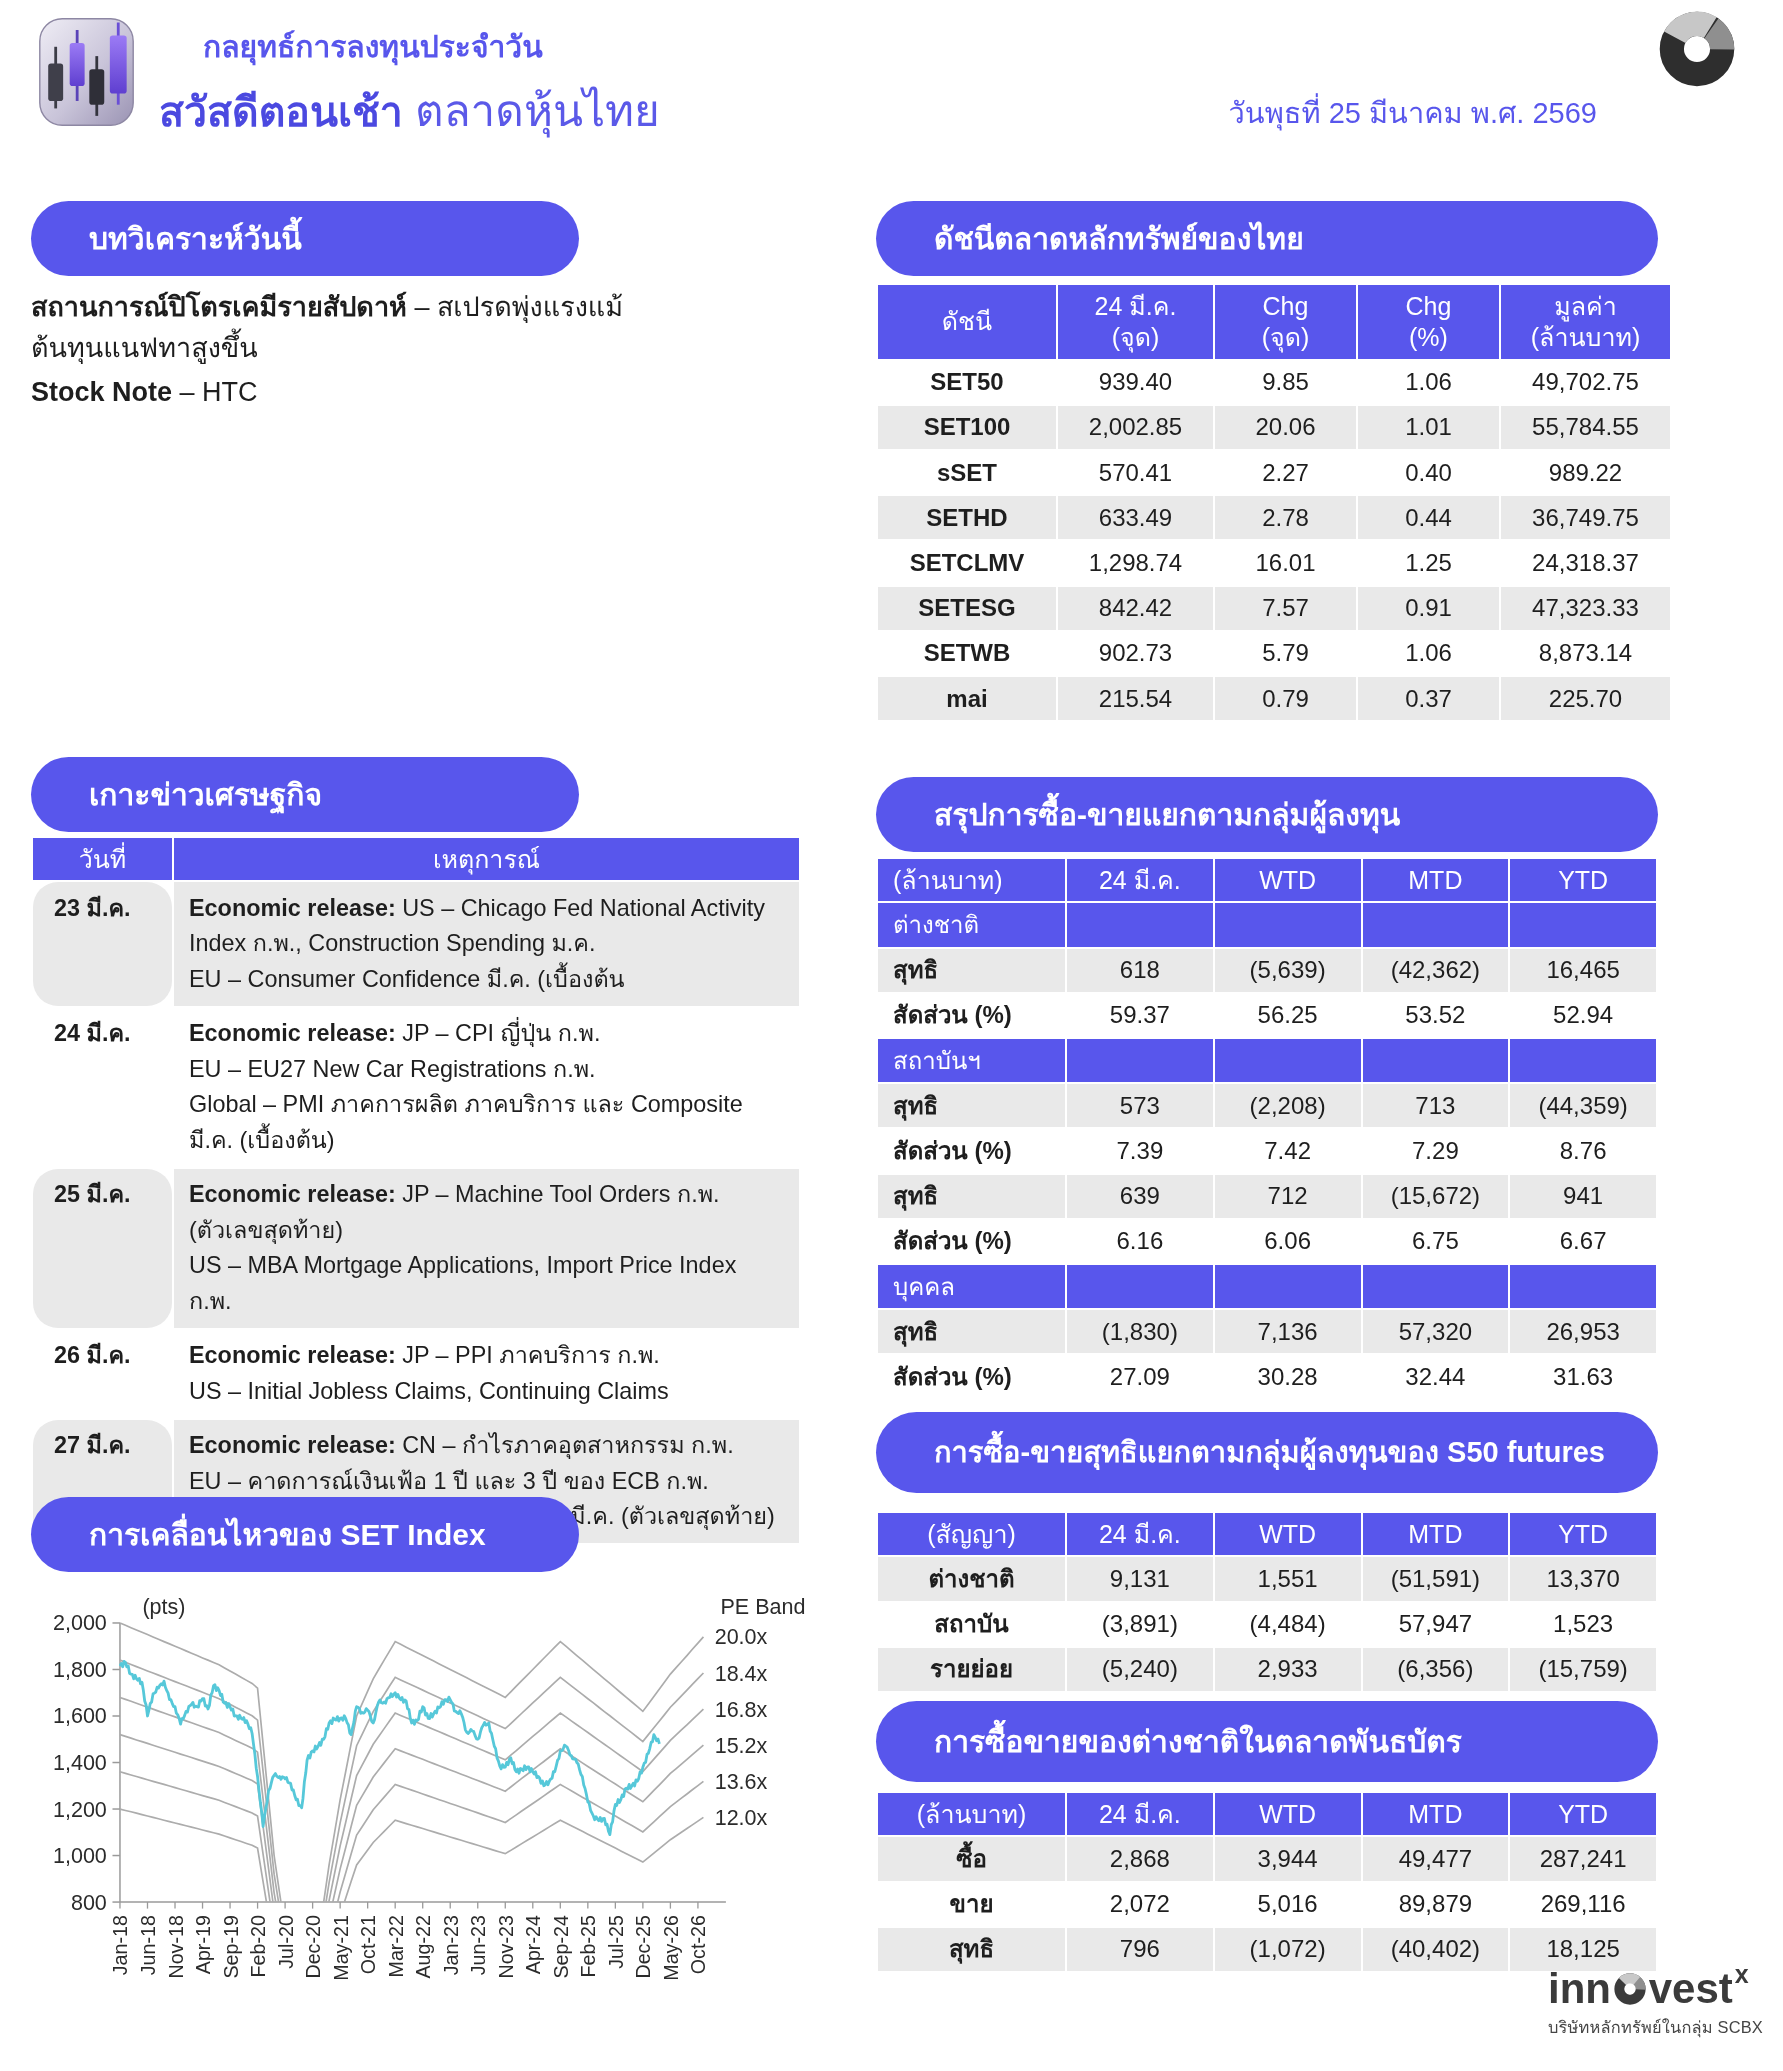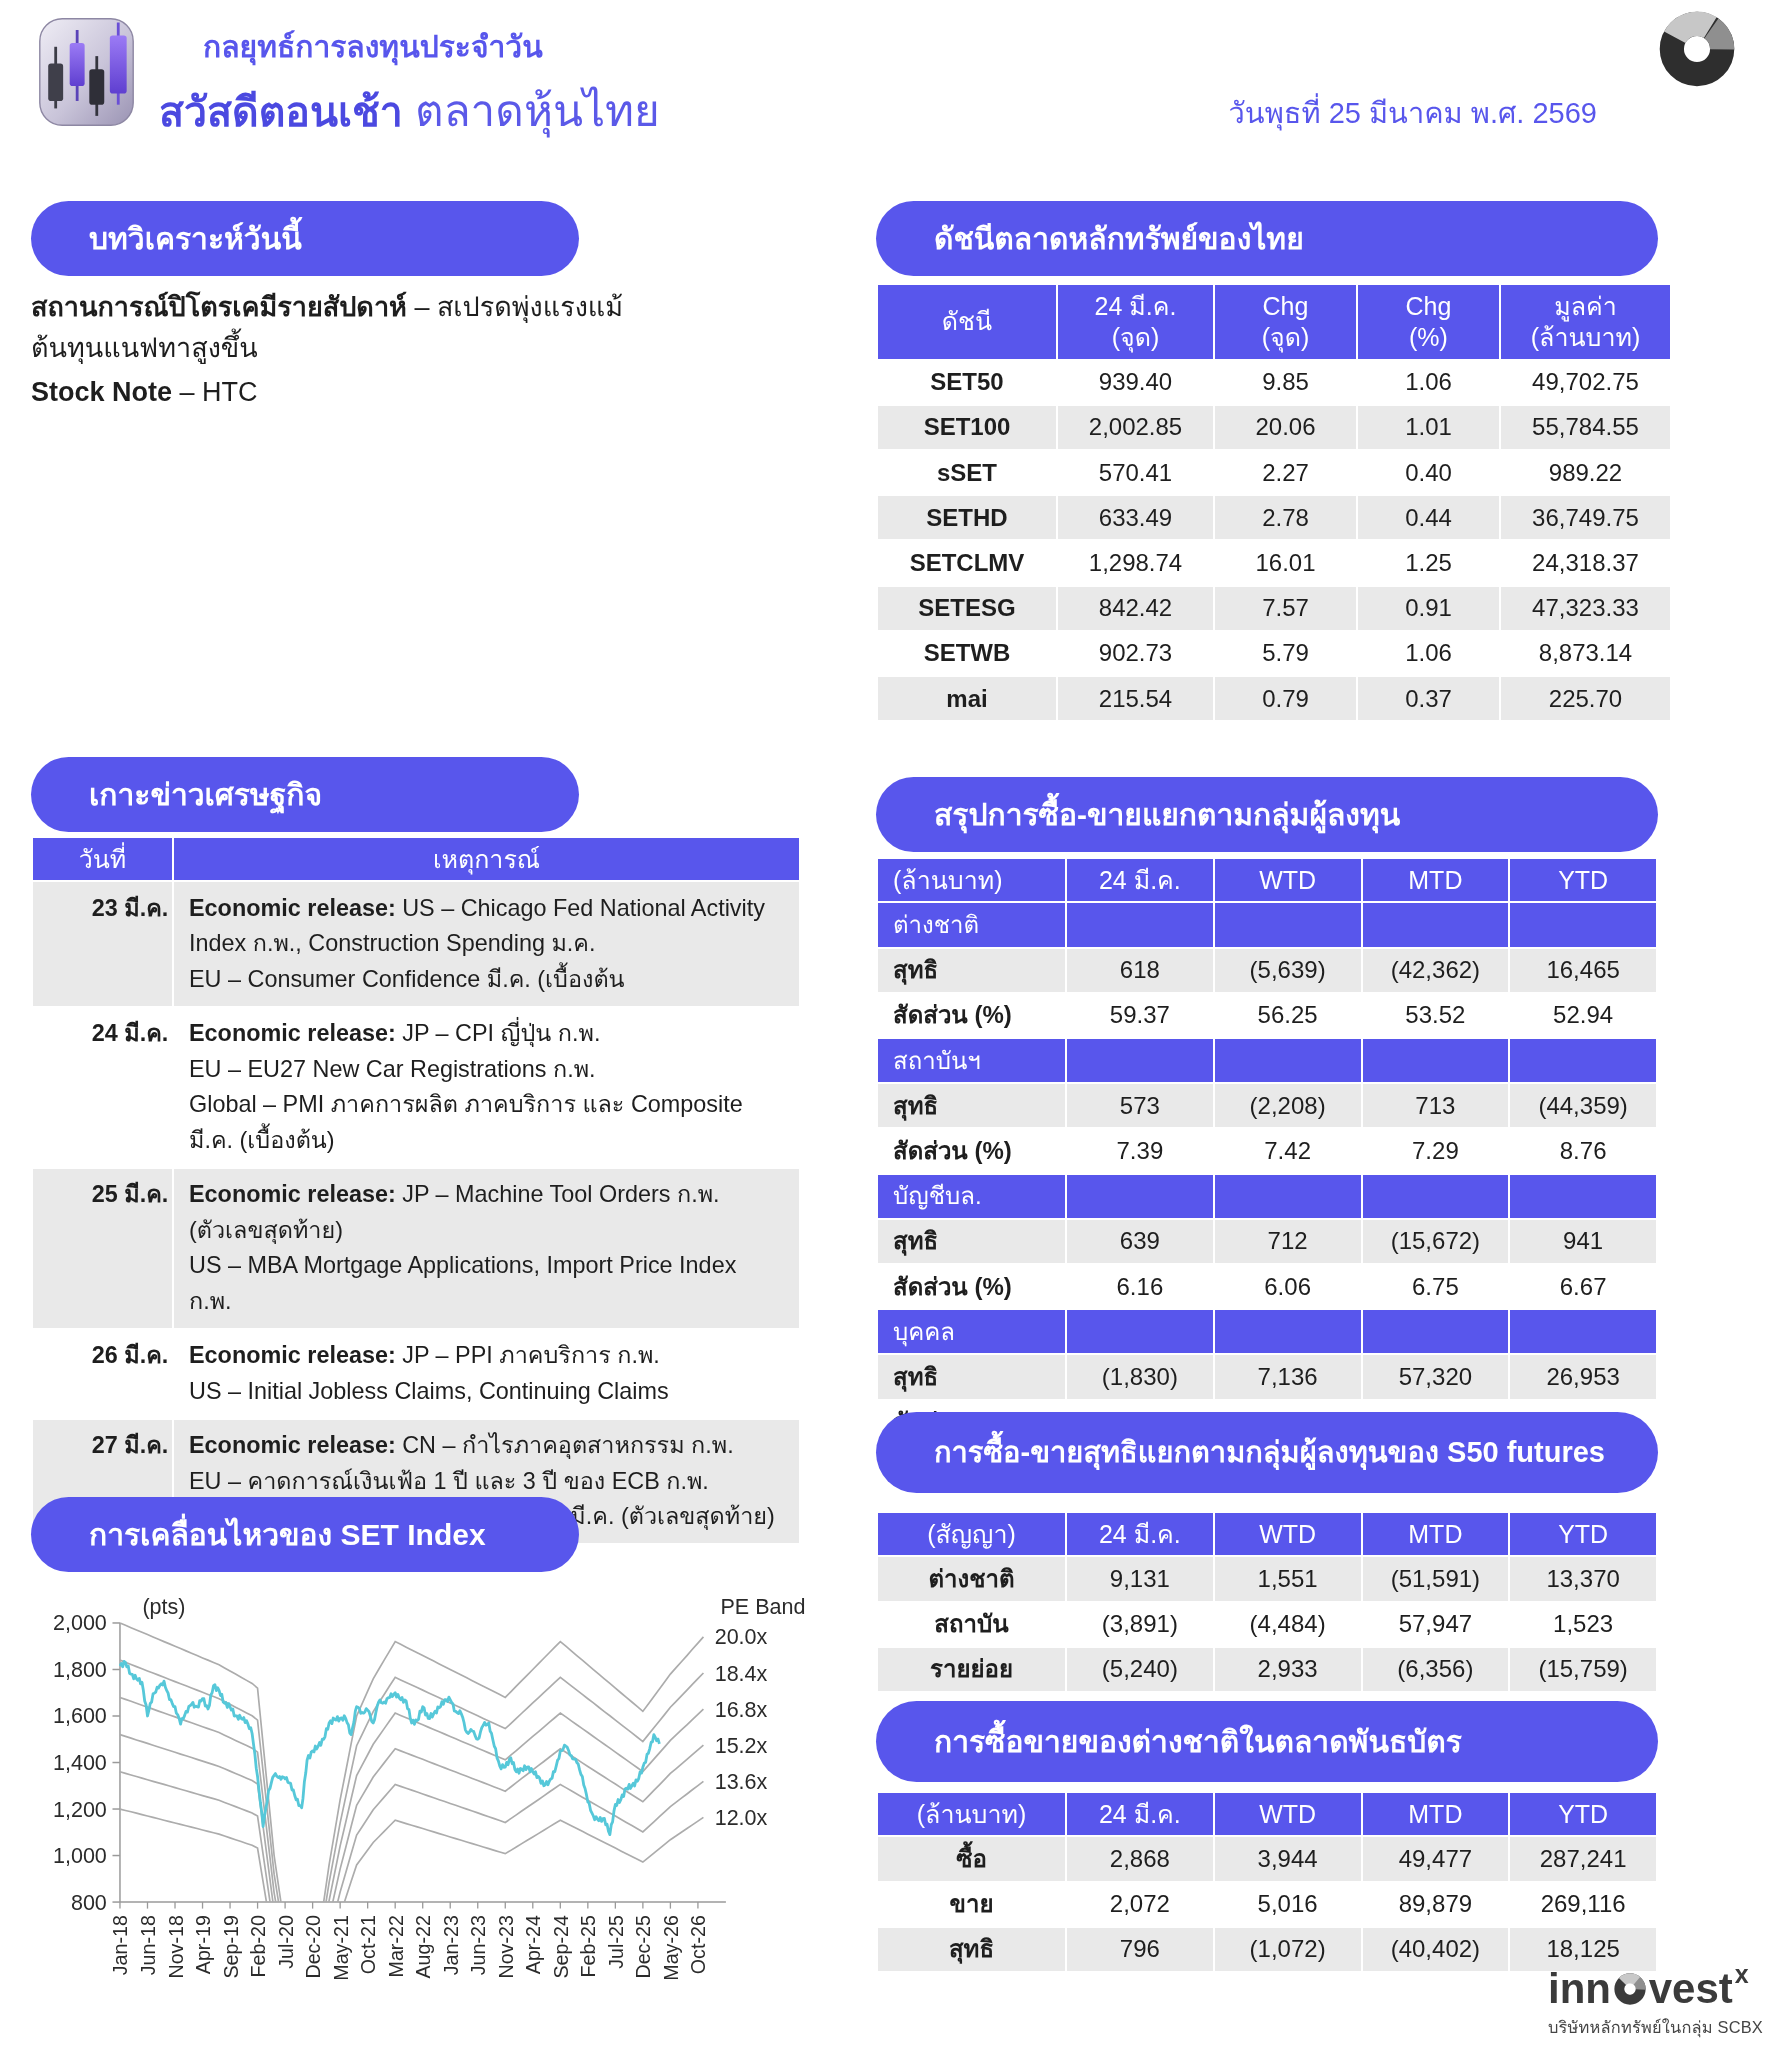--- a/index.html
+++ b/index.html
@@ -38,21 +38,21 @@
   table.tbl th{background:var(--accent);color:#fff;font-weight:500;font-size:25px;
                padding:5.6px 7.5px;text-align:center;line-height:1.25;}
   table.tbl td{font-size:24px;padding:6.6px 7.5px;text-align:center;line-height:1.25;background:#fff;}
   table.tbl tr.stripe td{background:var(--rowgray);}
   table.tbl td.rowhead{font-weight:700;}
   table.tbl th.l, table.tbl td.l{text-align:left;padding-left:15px;}
   table.tbl td.gband{background:var(--accent);color:#fff;font-weight:500;}
 
   
   table.news td{vertical-align:top;text-align:left;font-size:23.4px;line-height:1.52;padding:8.4px 15px;}
-  table.news td.datecell{text-align:right;font-weight:700;width:139px;padding-left:11px;padding-right:3.7px;}
+  table.news td.datecell{text-align:left;font-weight:700;width:139px;padding-left:21px;padding-right:3.7px;border-radius:25px;}
   table.news th{font-size:25px;}
 
   
   .chart-wrap{width:782px;height:403px;}
   svg text{font-family:"Liberation Sans","DejaVu Sans",sans-serif;}
 
   
   .footer-brand{position:absolute;left:1548px;top:1968px;}
   .brand-row{display:flex;align-items:center;color:#3b3b3b;font-weight:700;font-size:42px;line-height:1;}
   .brand-row .o-donut{margin:0 0.9px;}
@@ -365,27 +365,20 @@
             <td>713</td>
             <td>(44,359)</td>
           </tr>
           <tr>
             <td class="l rowhead">สัดส่วน (%)</td>
             <td>7.39</td>
             <td>7.42</td>
             <td>7.29</td>
             <td>8.76</td>
           </tr>
-          <tr>
-            <td class="gband l">บัญชีบล.</td>
-            <td class="gband"></td>
-            <td class="gband"></td>
-            <td class="gband"></td>
-            <td class="gband"></td>
-          </tr>
           <tr class="stripe">
             <td class="l rowhead">สุทธิ</td>
             <td>639</td>
             <td>712</td>
             <td>(15,672)</td>
             <td>941</td>
           </tr>
           <tr>
             <td class="l rowhead">สัดส่วน (%)</td>
             <td>6.16</td>

